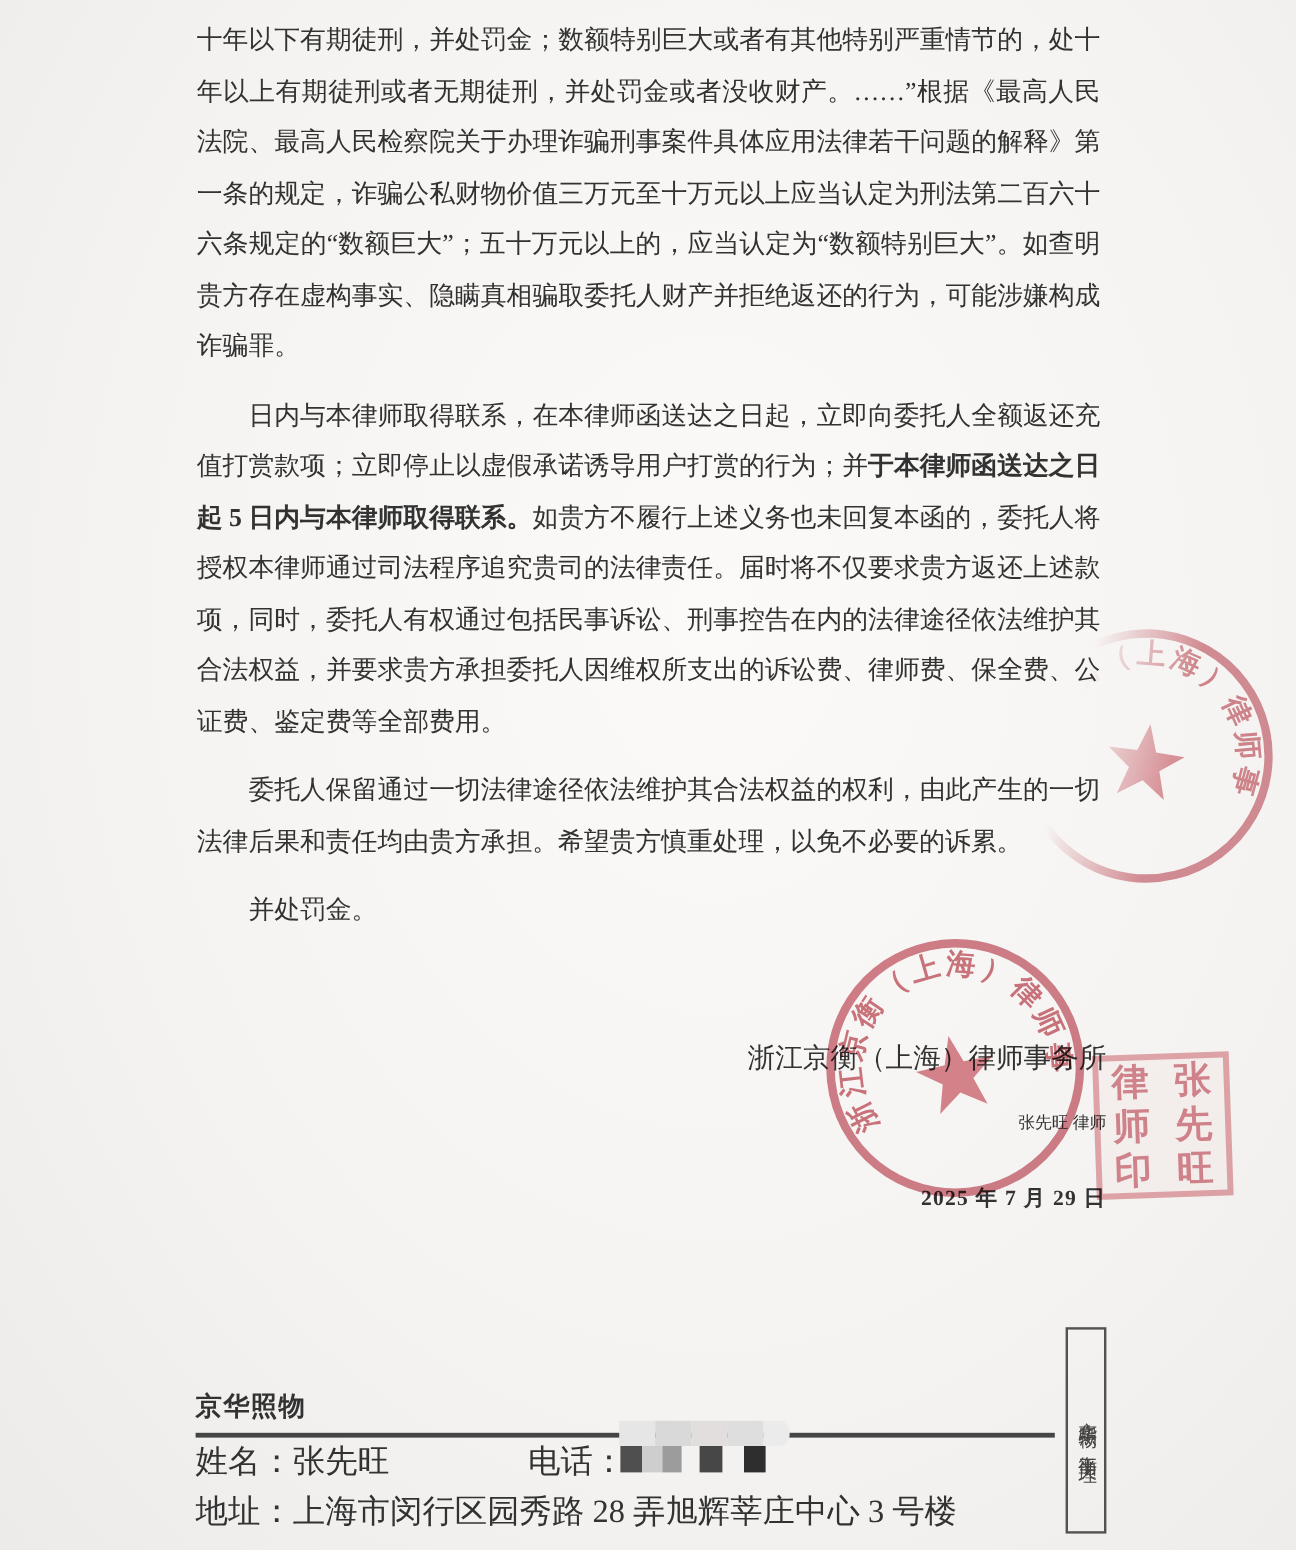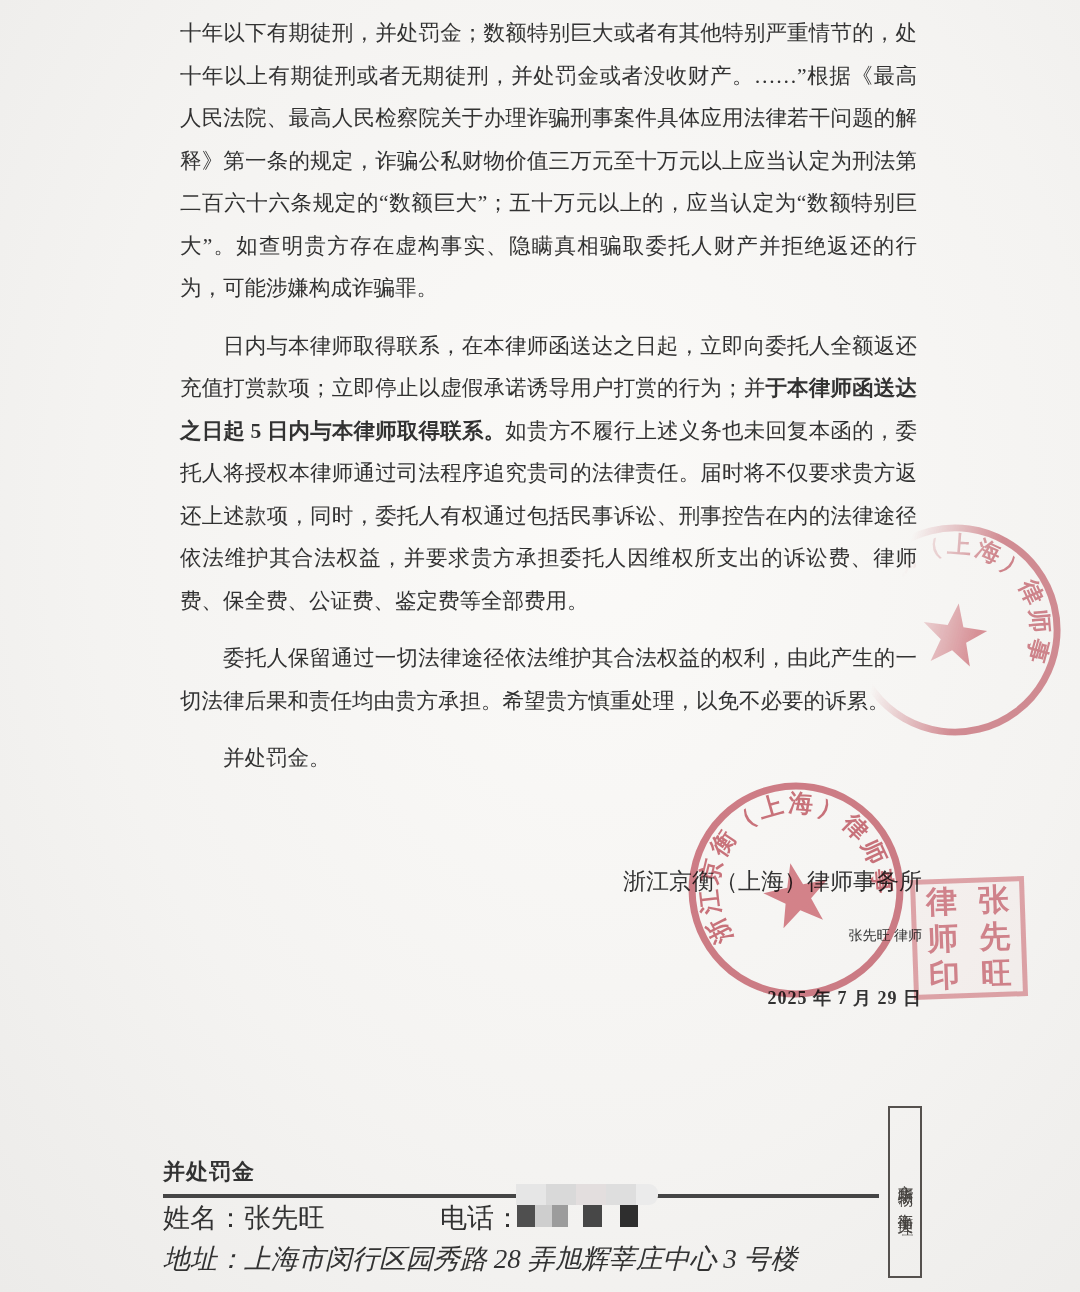--- a/index.html
+++ b/index.html
@@ -9,21 +9,21 @@
       radial-gradient(ellipse at 55% 40%, #fbfaf8 0%, #f4f3f1 60%, #ecebe9 100%);
     overflow:hidden;
     font-family:"Liberation Serif","DejaVu Serif",serif;
     color:#323232;
   }
   
   .doc-body {
     position:absolute; left:164px; top:12px; width:753px;
     font-size:21.5px; line-height:42.5px; text-align:justify;
   }
-  .doc-body p { margin:0 0 15px 16px; }
+  .doc-body p { margin:0 0 15px 0; }
   .indent { text-indent:2em; }
   .bold { font-weight:bold; }
   
   .sig { position:absolute; right:158px; text-align:right; white-space:nowrap; }
   .sig-firm   { top:866px; font-size:23px; }
   .sig-lawyer { top:927px; font-size:14px; }
   .sig-date   { top:986px; font-size:18px; font-weight:bold; letter-spacing:1px; }
   
   .stamp { position:absolute; mix-blend-mode:multiply; pointer-events:none; }
   .stamp-main { left:682px; top:776px; width:228px; height:228px; opacity:.88; }
@@ -44,21 +44,21 @@
     color:rgba(203,92,106,.72); font-family:"Liberation Serif",serif;
   }
   
   .contact-heading {
     position:absolute; left:163px; top:1157px; width:716px;
     font-size:22px; font-weight:bold; letter-spacing:1px;
     border-bottom:4px solid #454545; padding-bottom:7px;
   }
   .contact-row { position:absolute; left:163px; font-size:27px; white-space:nowrap; }
   .row-name { top:1200px; }
-  .row-addr { top:1241px;font-style:italic; }
+  .row-addr { top:1241px; }
   .name-cell { display:inline-block; width:277px; }
   .phone-digit { letter-spacing:2px; }
   
   .redact { position:absolute; display:flex; }
   .redact div { height:100%; }
   .redact-a { left:516px; top:1184px; height:21px; }
   .redact-b { left:517px; top:1205px; height:22px; }
   
   .motto {
     position:absolute; left:888px; top:1106px; width:34px; height:172px;
@@ -116,21 +116,21 @@
       <span>师</span>
       <span>印</span>
     </div>
     <div class="seal-col">
       <span>张</span>
       <span>先</span>
       <span>旺</span>
     </div>
   </div>
 
-  <div class="contact-heading">并处罚金</div>
+  <div class="contact-heading">京华照物</div>
 
   <div class="contact-row row-name">
     <span class="name-cell">姓名：张先旺</span><span>电话：</span><span class="phone-digit">1</span>
   </div>
 
   <div class="redact redact-a">
     <div style="width:30px;background:#e6e6e6;"></div>
     <div style="width:30px;background:#d9d9d9;"></div>
     <div style="width:30px;background:#e3dede;"></div>
     <div style="width:30px;background:#dedede;"></div>

